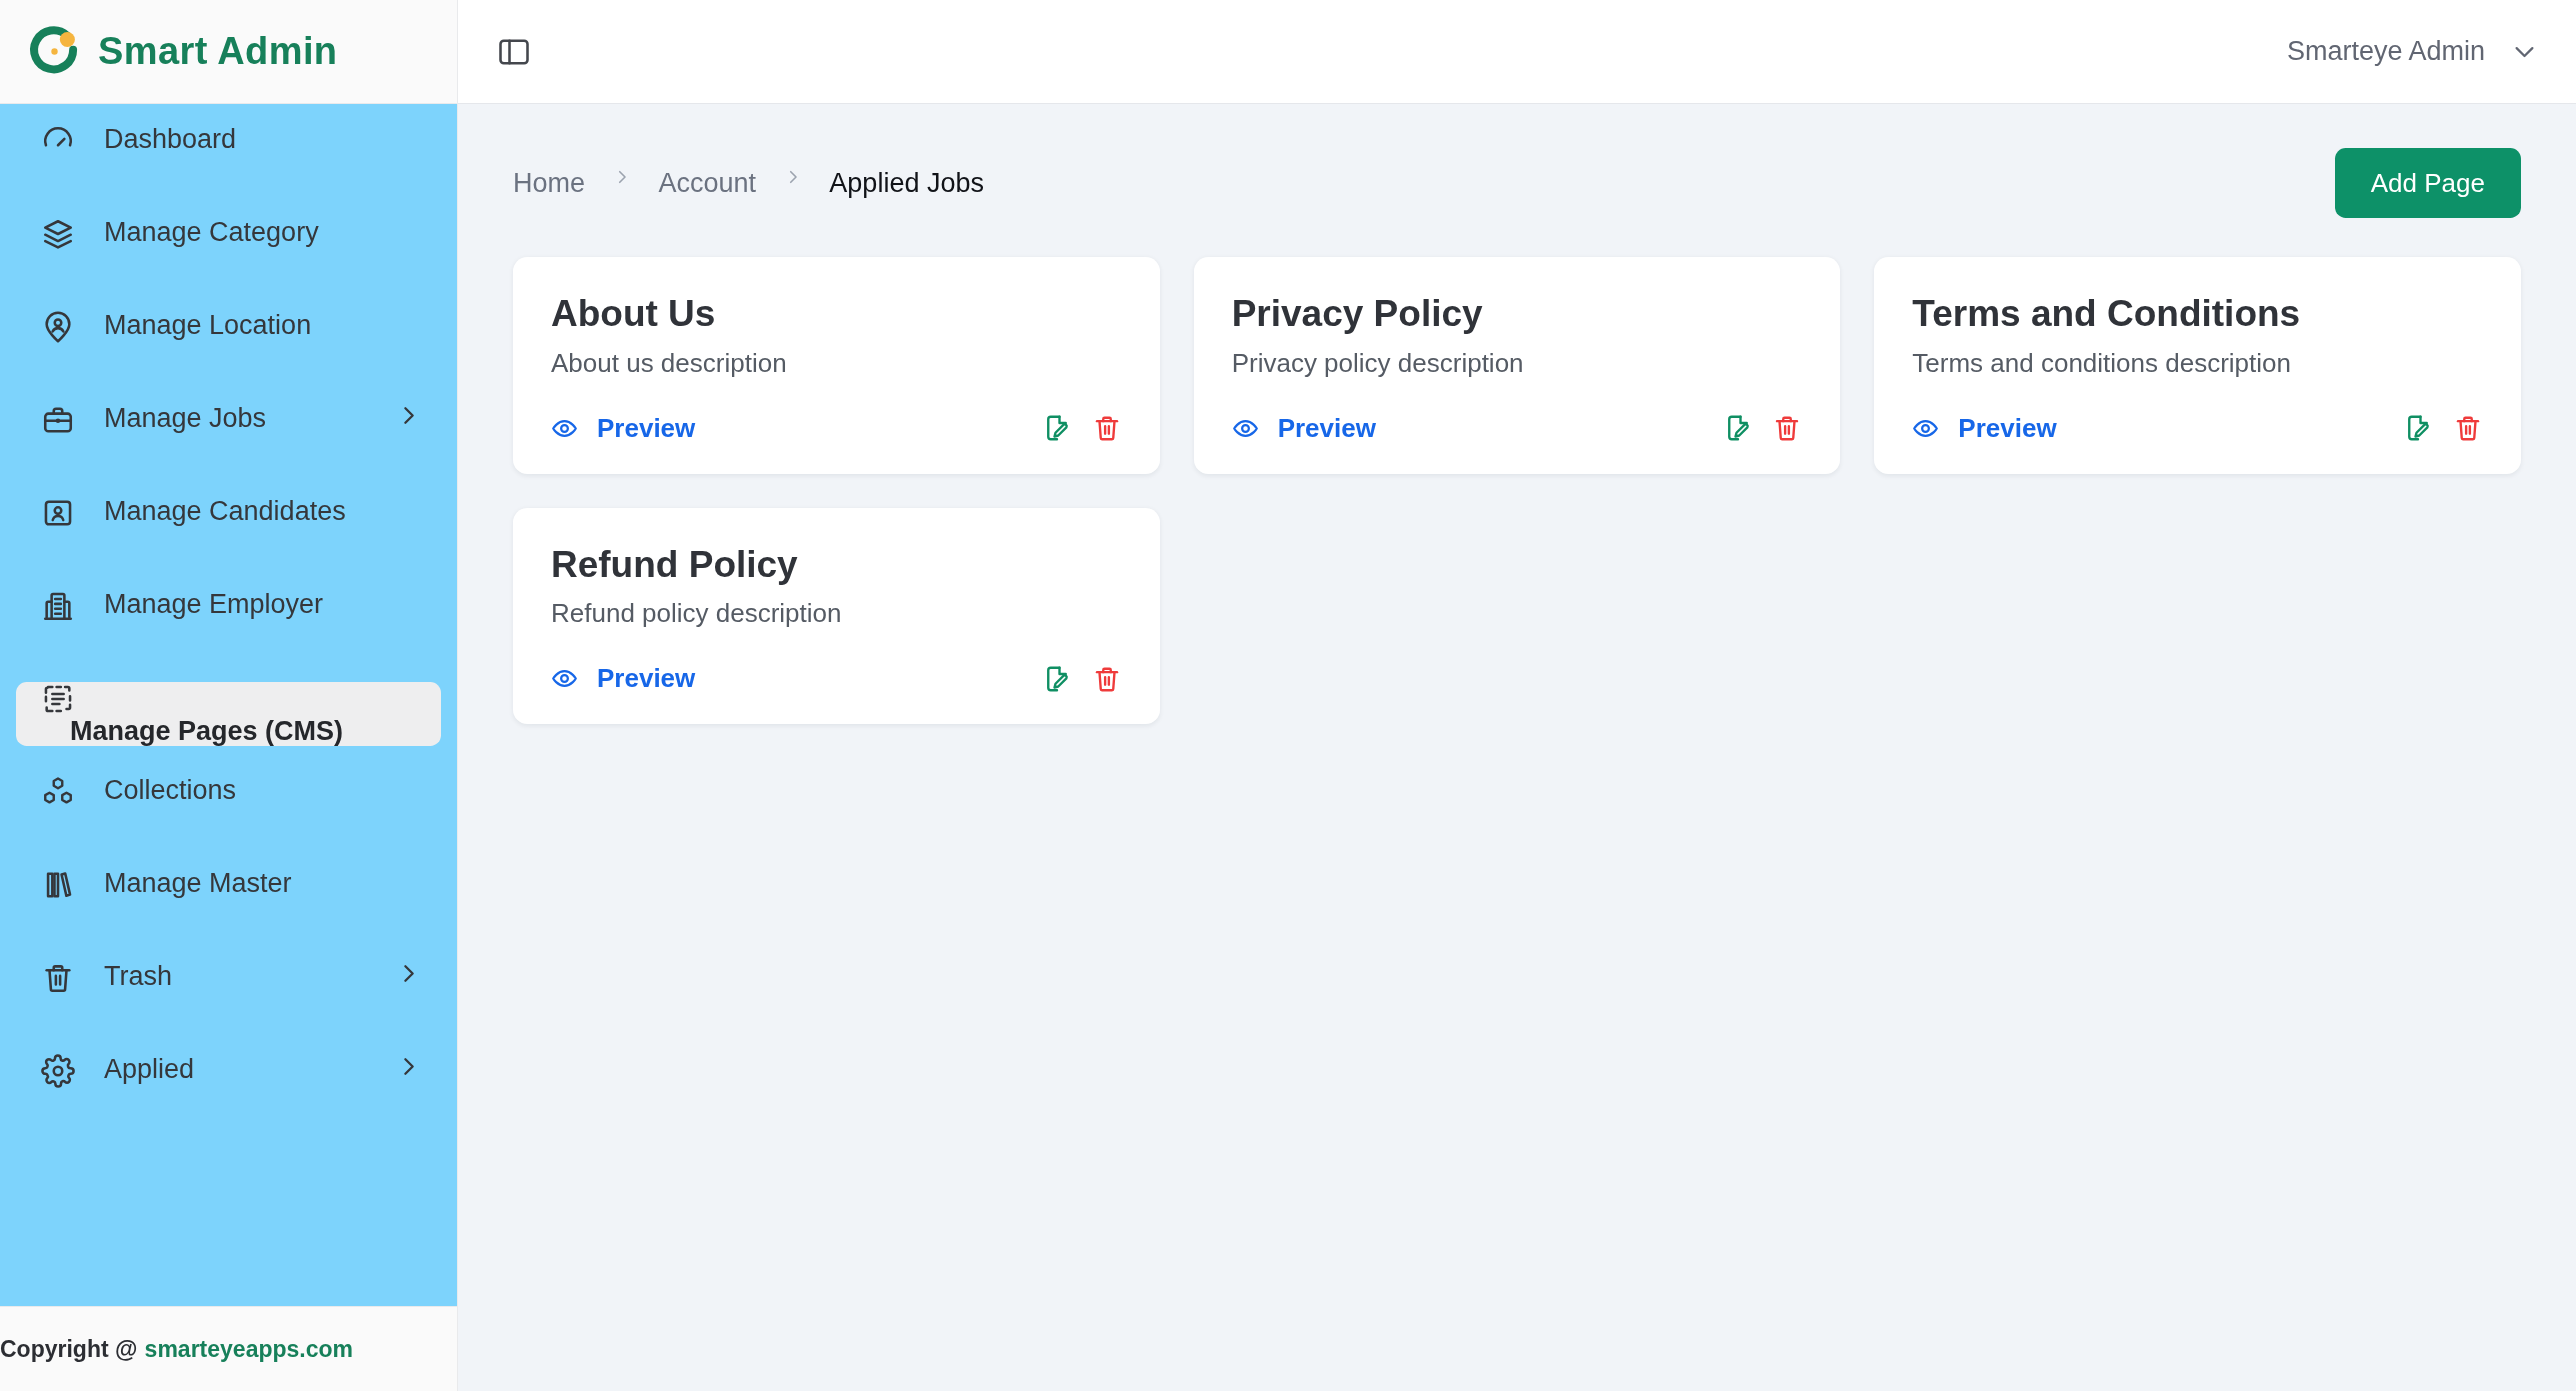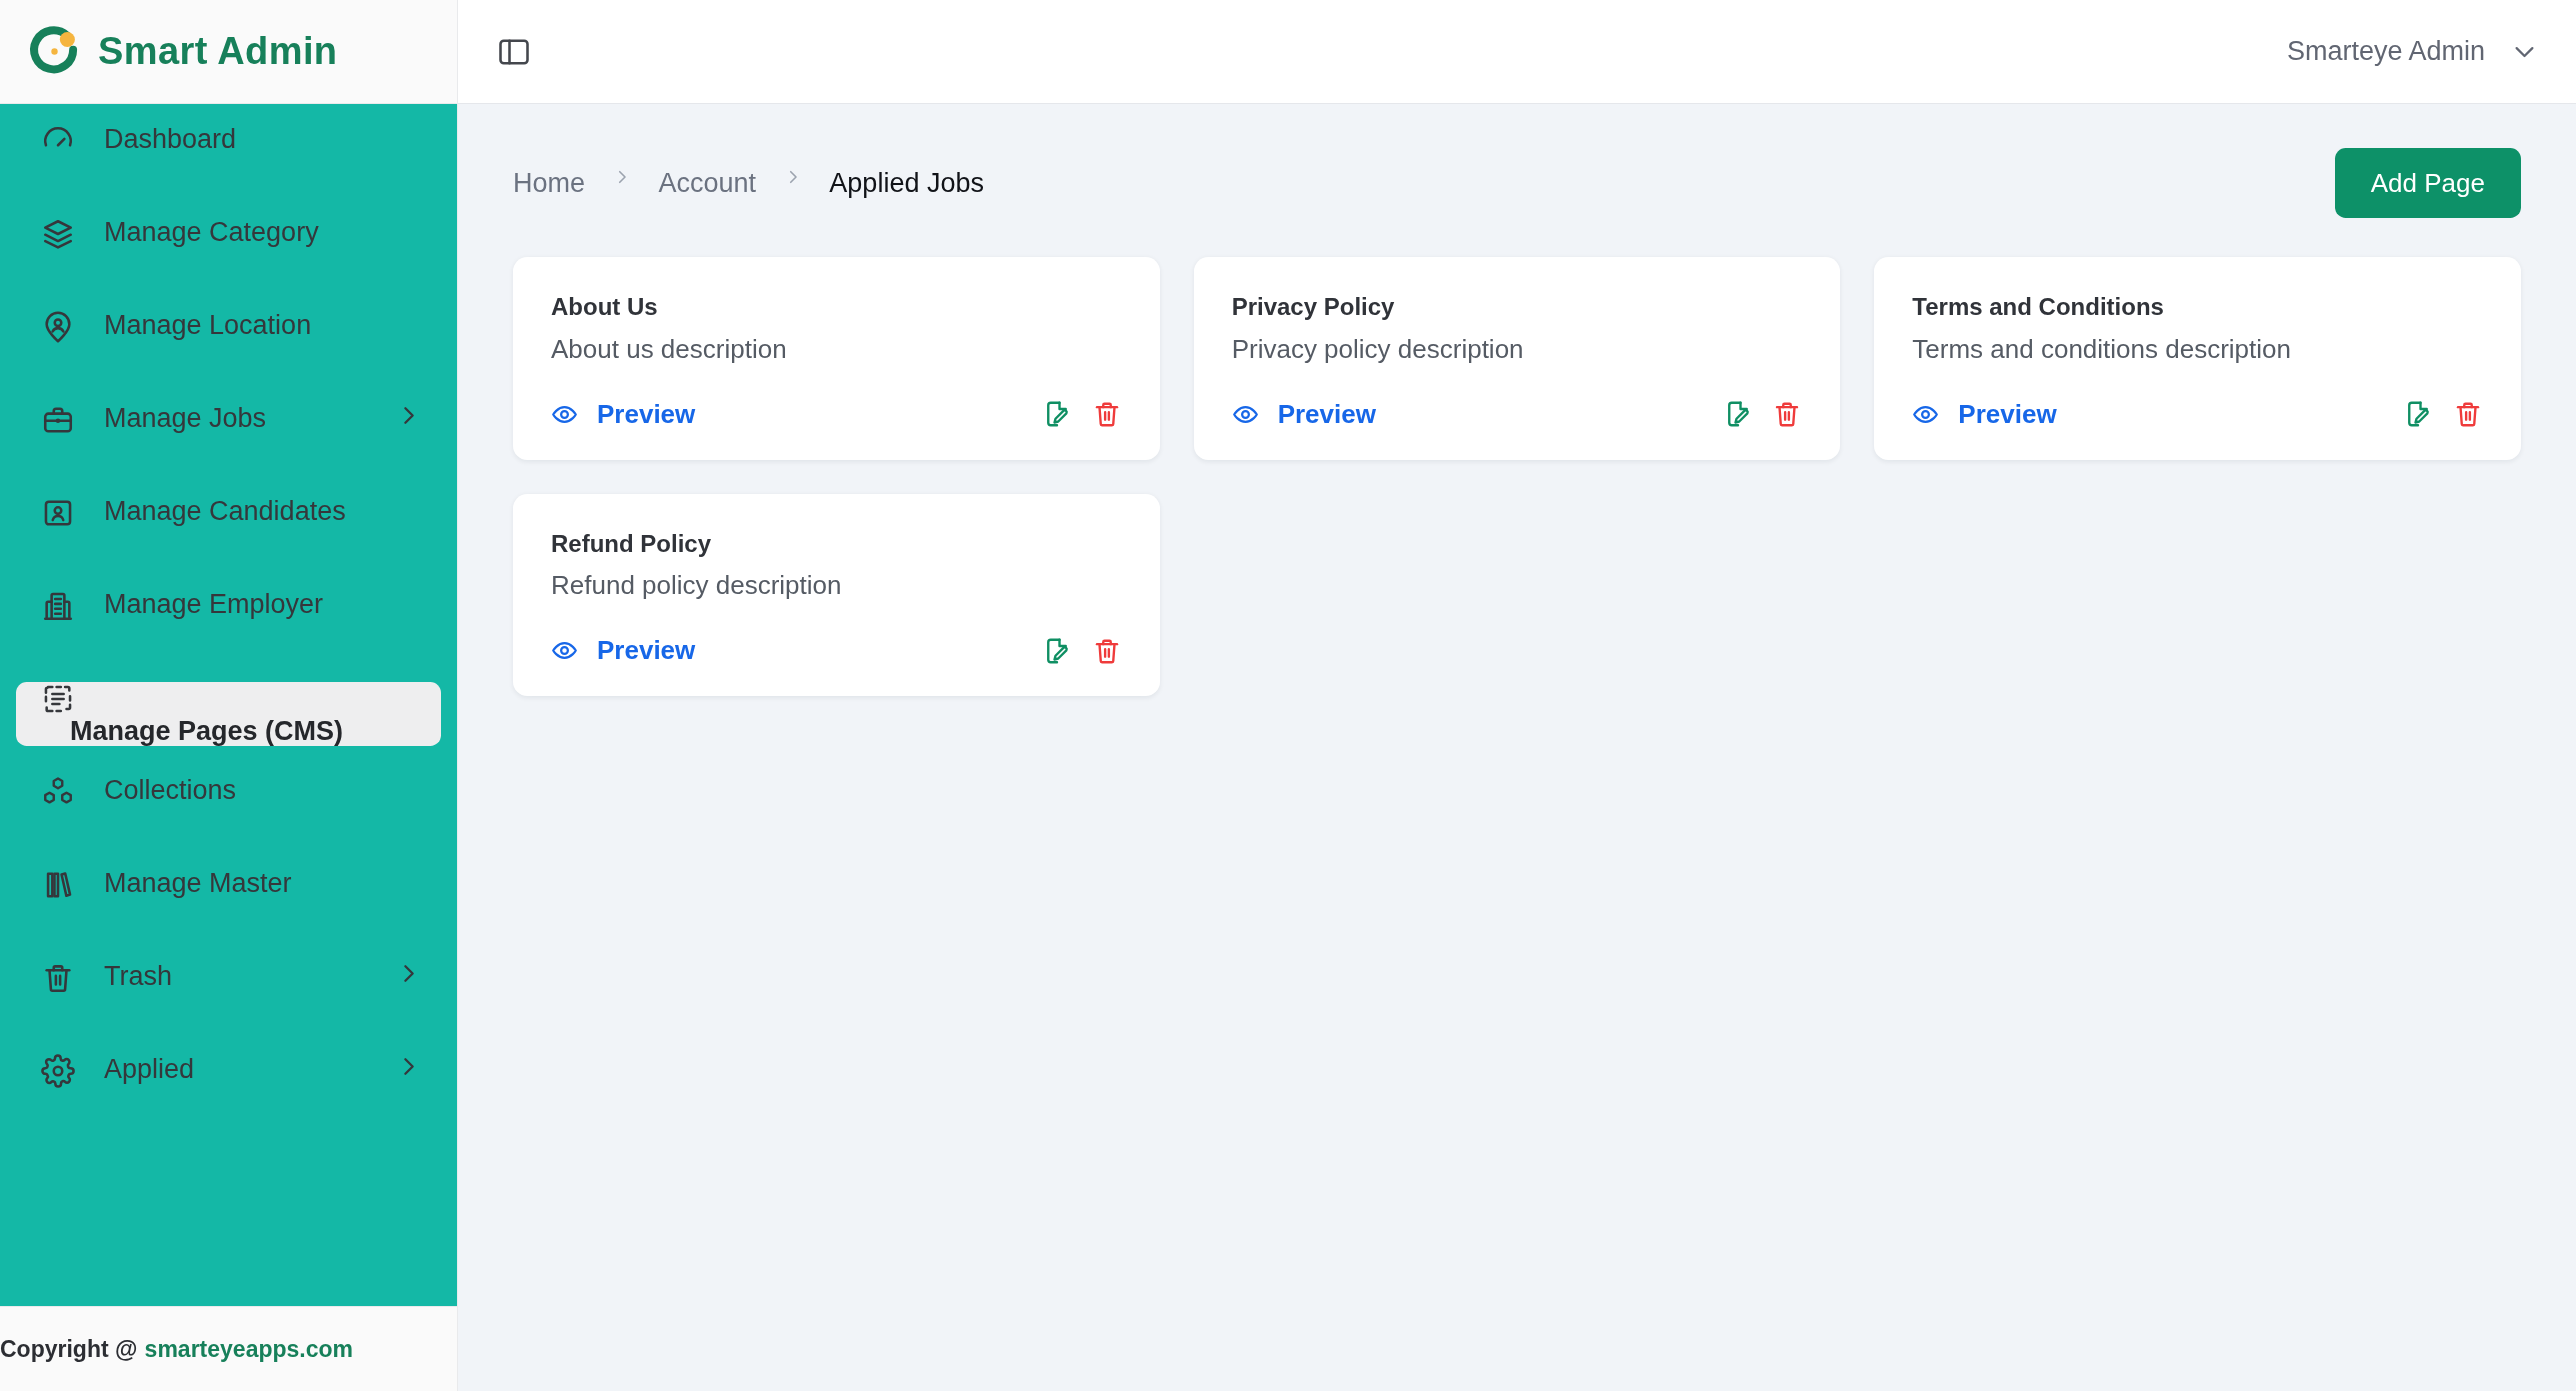--- a/index.html
+++ b/index.html
@@ -15,21 +15,21 @@
   .app {
     display: flex;
     width: 2576px;
     height: 1392px;
   }
 
   
   .sidebar {
     width: 458px;
     height: 1392px;
-    background: #14b8a6;
+    background: #7dd3fc;
     border-right: 1.8px solid #e9eaec;
     display: flex;
     flex-direction: column;
     flex: 0 0 458px;
   }
 
   .brand {
     height: 104px;
     flex: 0 0 104px;
     display: flex;
@@ -181,21 +181,21 @@
   .card {
     background: #ffffff;
     border-radius: 14.3px;
     padding: 36px 38px 30px 38px;
     box-shadow: 0 1.8px 5.4px rgba(16,24,40,0.07);
     min-height: 200px;
     display: flex;
     flex-direction: column;
   }
   .card-title {
-    font-size: 24px;
+    font-size: 37px;
     font-weight: bold;
     color: #303339;
     margin-bottom: 12.5px;
   }
   .card-desc {
     font-size: 26px;
     color: #555b64;
     margin-bottom: 34px;
   }
   .card-actions {

